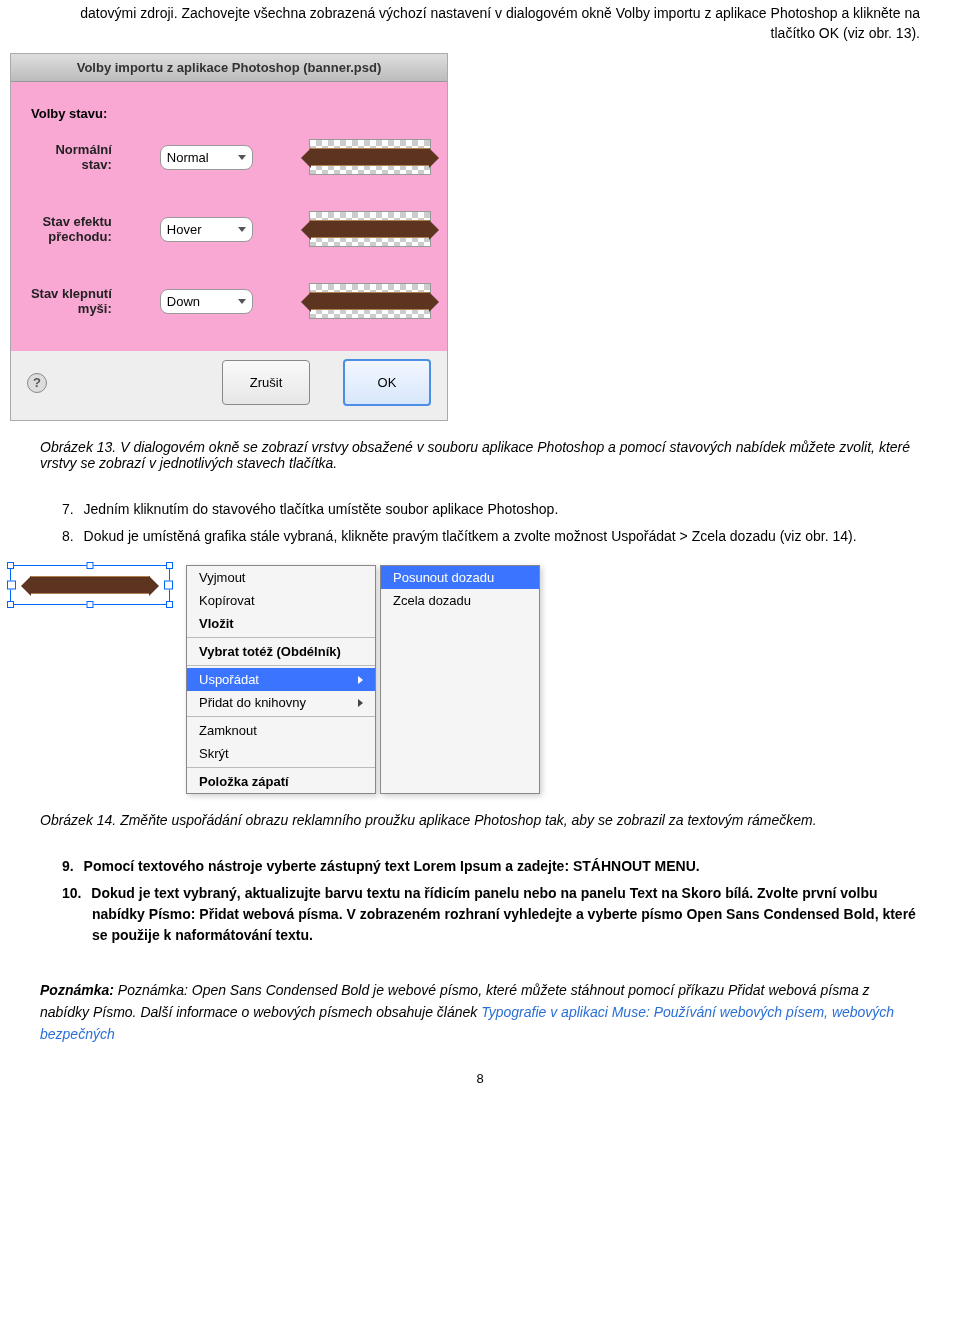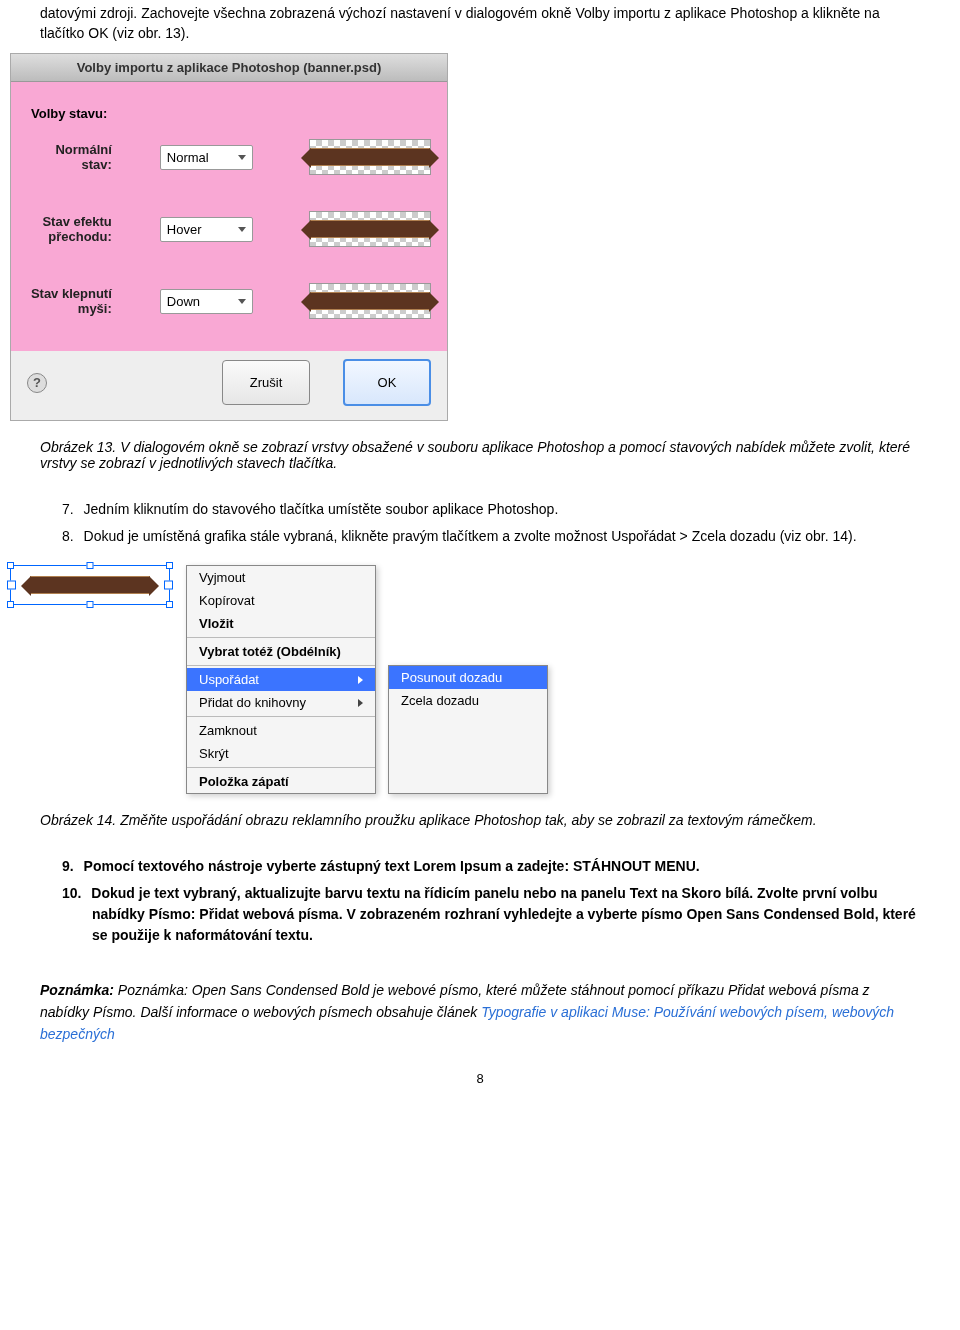--- a/index.html
+++ b/index.html
@@ -5,21 +5,21 @@
   * { box-sizing: border-box; }
   body {
     font-family: Arial, Helvetica, sans-serif;
     font-size: 14px;
     color: #000;
     margin: 0;
     padding: 0 40px;
     background: #fff;
     width: 960px;
   }
-  .para { line-height: 1.4; margin: 4px 0 8px 0; }
+  .para { line-height: 1.4; margin: 4px 0 8px 0; text-align: right; }
   .italic { font-style: italic; }
   .bold-italic { font-style: italic; font-weight: bold; }
   .link { color: #2a6fd6; font-style: italic; }
   .caption { margin: 18px 0 28px 0; font-style: italic; }
 
   .dialog {
     width: 438px;
     margin: 10px 0 10px -30px;
     border: 1px solid #aaa;
     background: #eee;
@@ -50,21 +50,21 @@
     color: #222;
   }
   .dlg-select {
     width: 156px;
     border: 1px solid #999;
     background: #fff;
     padding: 4px 6px;
     display: flex;
     align-items: center;
     justify-content: space-between;
-    border-radius: 2px;
+    border-radius: 8px;
   }
   .dlg-select .caret {
     width: 0; height: 0;
     border-left: 4px solid transparent;
     border-right: 4px solid transparent;
     border-top: 5px solid #555;
   }
   .dlg-preview {
     margin-left: 16px;
     width: 146px; height: 36px;
@@ -151,21 +151,21 @@
   .canvas-strip::before { left: -4px; top: 50%; transform: translateY(-50%); }
   .canvas-strip::after { right: -4px; top: 50%; transform: translateY(-50%); }
   .corner { position: absolute; width: 7px; height: 7px; background: #fff; border: 1px solid #0066ff; }
   .c-tl { left: -4px; top: -4px; }
   .c-tr { right: -4px; top: -4px; }
   .c-bl { left: -4px; bottom: -4px; }
   .c-br { right: -4px; bottom: -4px; }
   .c-tm { left: 50%; top: -4px; transform: translateX(-50%); }
   .c-bm { left: 50%; bottom: -4px; transform: translateX(-50%); }
 
-  .ctx-menu-group { display: flex; gap: 12px; }
+  .ctx-menu-group { display: flex; gap: 4px; }
   .ctx-menu {
     border: 1px solid #888;
     box-shadow: 2px 2px 6px rgba(0,0,0,.2);
     background: #f5f5f5;
     font-size: 13px;
     min-width: 190px;
   }
   .ctx-item {
     padding: 4px 12px;
     display: flex; align-items: center; justify-content: space-between;
@@ -174,21 +174,21 @@
   .ctx-item.bold { font-weight: bold; }
   .ctx-sep { border-top: 1px solid #bbb; margin: 2px 0; }
   .ctx-item.hl { background: #3b74ff; color: #ffffff; }
   .ctx-arrow {
     width: 0; height: 0;
     border-top: 4px solid transparent;
     border-bottom: 4px solid transparent;
     border-left: 5px solid #444;
   }
   .ctx-item.hl .ctx-arrow { border-left-color: #fff; }
-  .ctx-sub { min-width: 160px; margin-top: 100px; }
+  .ctx-sub { min-width: 160px; }
 
   .note-block { margin-top: 34px; line-height: 1.55; }
   .page-num { text-align: center; margin: 26px 0 6px 0; font-size: 13px; }
 </style>
 </head>
 <body>
 
 <p class="para">datovými zdroji. Zachovejte všechna zobrazená výchozí nastavení v dialogovém okně Volby importu z aplikace Photoshop a klikněte na tlačítko OK (viz obr. 13).</p>
 
 <div class="dialog">

